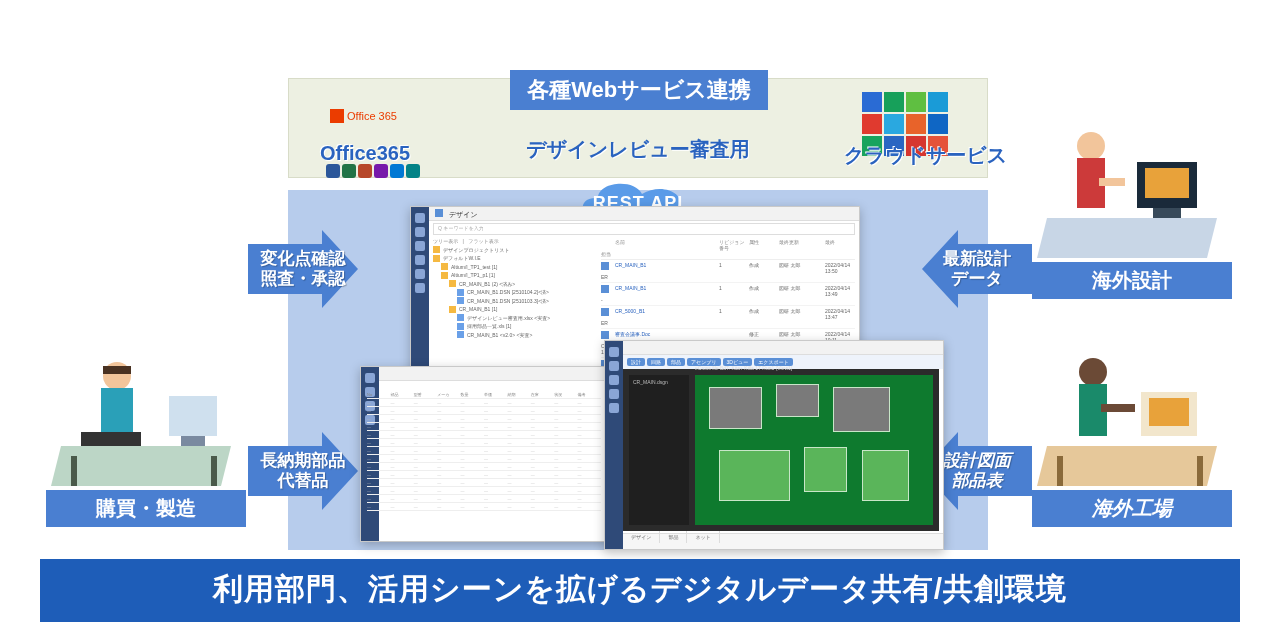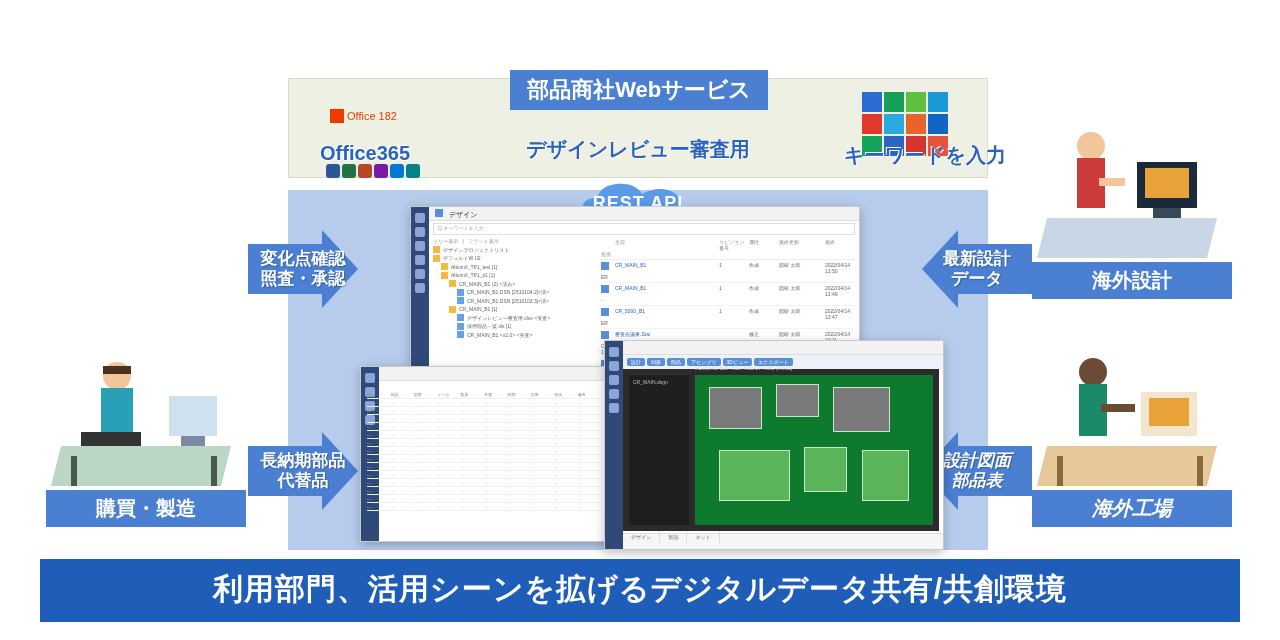--- a/index.html
+++ b/index.html
@@ -136,26 +136,26 @@
   .app3 .dark .pcb i { position:absolute; background:#5ab55a; border:1px solid #c8e6c8; }
   .app3 .btm { position:absolute; left:18px; bottom:0; right:0; height:16px; background:#f6f6f6; border-top:1px solid #ddd;}
   .person-svg { position:absolute; inset:0; }
 </style>
 </head>
 <body>
 
 <div class="stage">
 
   <div class="top-panel"></div>
-  <div class="top-title">部品商社Webサービス</div>
+  <div class="top-title">各種Webサービス連携</div>
   <div class="top-sub">デザインレビュー審査用</div>
 
   <div class="o365-logo">
     <span class="sq"></span>
-    <span>Office 182</span>
+    <span>Office 365</span>
   </div>
   <div class="svc-label svc-office">Office365</div>
   <div class="o365-dots" id="o365dots">
       <span style="background: rgb(43, 87, 154);"></span>
       <span style="background: rgb(33, 115, 70);"></span>
       <span style="background: rgb(183, 71, 42);"></span>
       <span style="background: rgb(119, 25, 170);"></span>
       <span style="background: rgb(0, 120, 212);"></span>
       <span style="background: rgb(3, 131, 135);"></span>
     </div>
@@ -167,21 +167,21 @@
       <span style="background: rgb(26, 155, 215);"></span>
       <span style="background: rgb(224, 58, 47);"></span>
       <span style="background: rgb(42, 168, 224);"></span>
       <span style="background: rgb(232, 99, 42);"></span>
       <span style="background: rgb(15, 102, 196);"></span>
       <span style="background: rgb(24, 163, 93);"></span>
       <span style="background: rgb(42, 102, 194);"></span>
       <span style="background: rgb(214, 54, 47);"></span>
       <span style="background: rgb(229, 83, 58);"></span>
     </div>
-  <div class="svc-label svc-cloud">キーワードを入力</div>
+  <div class="svc-label svc-cloud">クラウドサービス</div>
 
   <div class="center-panel"></div>
 
   <div class="rest-cloud">
     <svg viewBox="0 0 140 54">
         <path d="M35 44 C10 44 8 20 30 22 C30 6 66 2 74 18 C94 6 118 18 110 30 C130 30 130 44 110 44 Z" fill="#5a9be8"></path>
       </svg>
     <span>REST API</span>
   </div>
 

